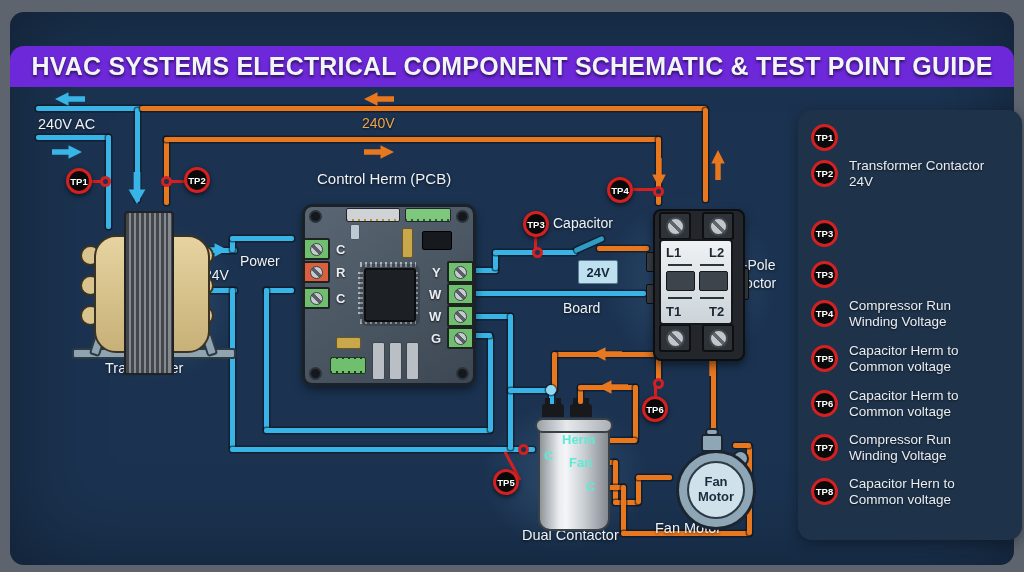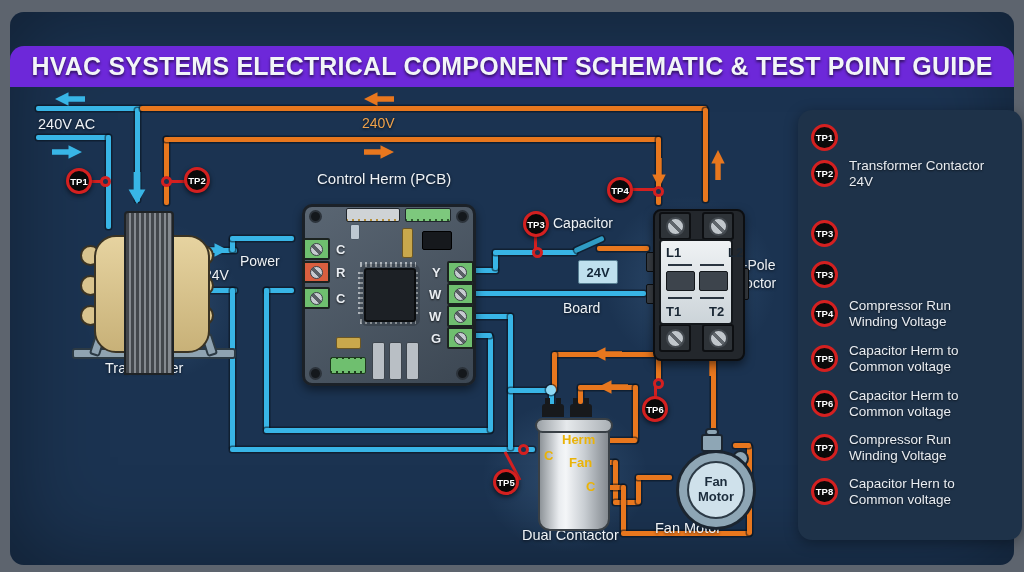--- a/index.html
+++ b/index.html
@@ -71,21 +71,21 @@
   .ct-tab{position:absolute;background:#3a3f45;border:1.5px solid #0d0f12;border-radius:2px;z-index:9;}
   
   .cap-body{position:absolute;left:528px;top:414px;width:72px;height:105px;border:2px solid #394046;box-sizing:border-box;
             background:linear-gradient(90deg,#8e9499 0%,#e9ecef 28%,#f4f6f8 38%,#c9ced3 65%,#848a90 100%);
             border-radius:8px 8px 12px 12px;z-index:10;}
   .cap-rim{position:absolute;left:525px;top:406px;width:78px;height:15px;background:linear-gradient(90deg,#9aa0a5,#e6e9ec 40%,#aab0b5);
            border:2px solid #394046;border-radius:8px;box-sizing:border-box;z-index:11;}
   .cap-post{position:absolute;width:22px;height:13px;background:#17191c;border-radius:3px 3px 0 0;z-index:9;}
   .cap-post:before{content:"";position:absolute;left:3px;top:-6px;width:5px;height:7px;background:#17191c;}
   .cap-post:after{content:"";position:absolute;right:3px;top:-6px;width:5px;height:7px;background:#17191c;}
-  .cap-lbl{position:absolute;color:#eab308;font-weight:bold;font-size:13px;z-index:12;white-space:nowrap;}
+  .cap-lbl{position:absolute;color:#5eead4;font-weight:bold;font-size:13px;z-index:12;white-space:nowrap;}
   
   .fan-out{position:absolute;left:666px;top:438px;width:80px;height:80px;border-radius:50%;
            background:#8ea6b5;border:3px solid #1b2530;box-sizing:border-box;z-index:12;}
   .fan-in{position:absolute;left:677px;top:449px;width:58px;height:58px;border-radius:50%;
           background:#cfe1eb;border:2px solid #2c3a46;box-sizing:border-box;z-index:13;
           display:flex;flex-direction:column;align-items:center;justify-content:center;
           color:#1c2c3c;font-weight:bold;font-size:13px;line-height:1.15;}
   .fan-stub{position:absolute;background:#8ea6b5;border:2px solid #1b2530;box-sizing:border-box;z-index:11;}
   
   #legend{position:absolute;left:788px;top:98px;width:224px;height:430px;background:#1e3249;border-radius:14px;
@@ -248,21 +248,21 @@
   <div class="ct-tab" style="left:728px;top:256px;width:9px;height:30px;"></div>
   <div class="ct-shell"></div>
   <div class="ct-term" style="left:649px;top:200px;">
         <div class="ct-screw"></div>
       </div>
   <div class="ct-term" style="left:692px;top:200px;">
         <div class="ct-screw"></div>
       </div>
   <div class="ct-face"></div>
   <div class="ct-txt" style="left:656px;top:233px;">L1</div>
-  <div class="ct-txt" style="left:718px;top:233px;">L2</div>
+  <div class="ct-txt" style="left:699px;top:233px;">L2</div>
   <div class="ct-line" style="left:658px;top:252px;width:24px;"></div>
   <div class="ct-line" style="left:690px;top:252px;width:24px;"></div>
   <div class="ct-win" style="left:656px;top:259px;"></div>
   <div class="ct-win" style="left:689px;top:259px;"></div>
   <div class="ct-line" style="left:658px;top:285px;width:24px;"></div>
   <div class="ct-line" style="left:690px;top:285px;width:24px;"></div>
   <div class="ct-txt" style="left:656px;top:292px;">T1</div>
   <div class="ct-txt" style="left:699px;top:292px;">T2</div>
   <div class="ct-term" style="left:649px;top:312px;">
         <div class="ct-screw"></div>

